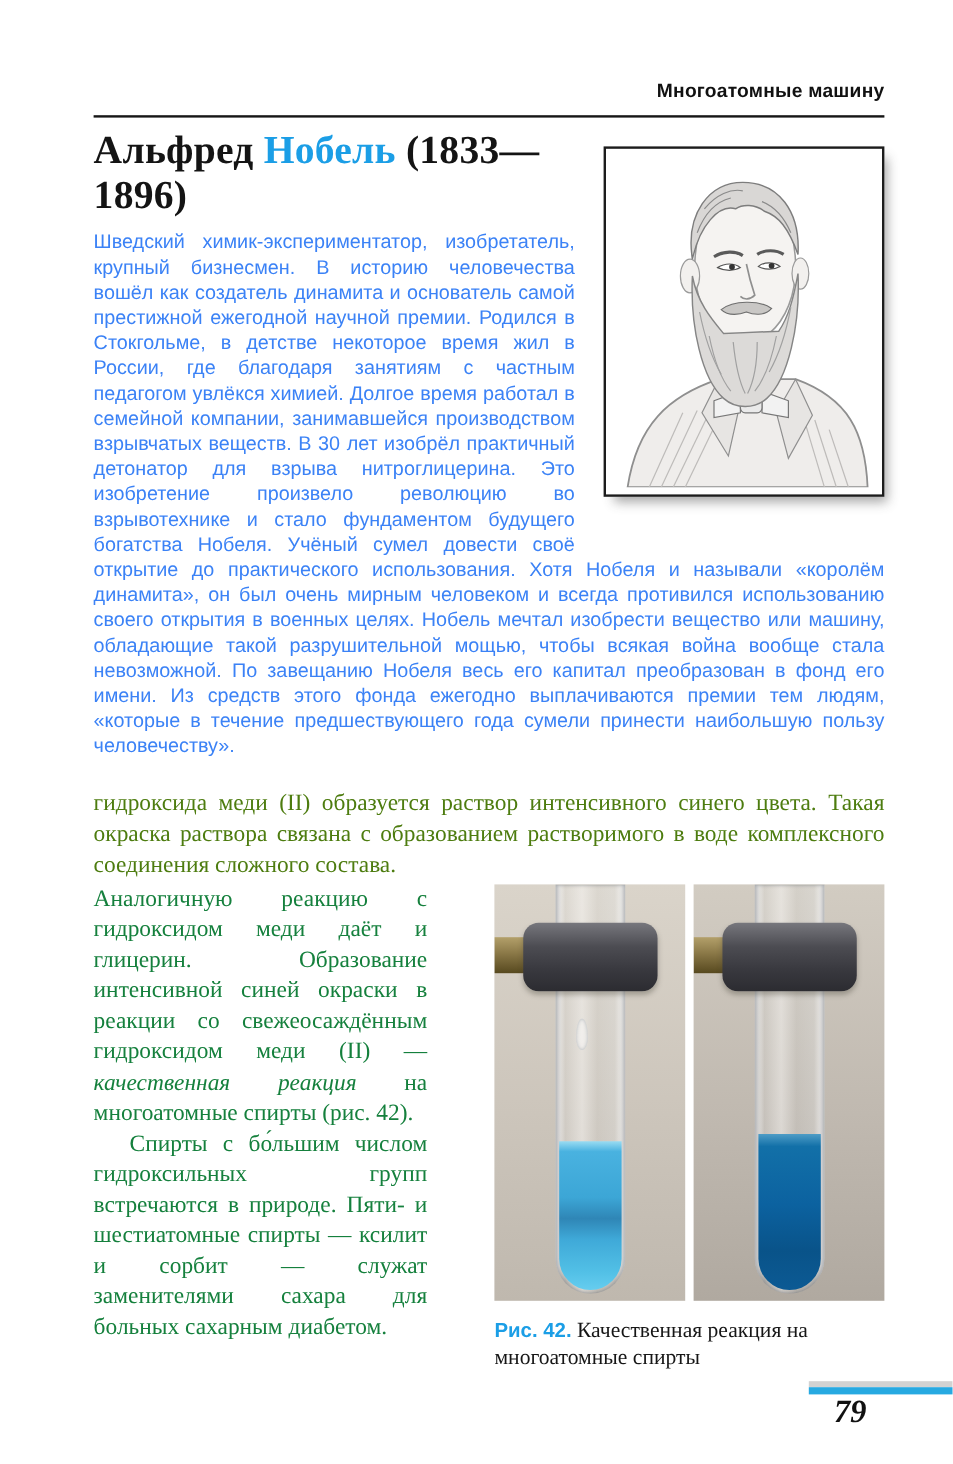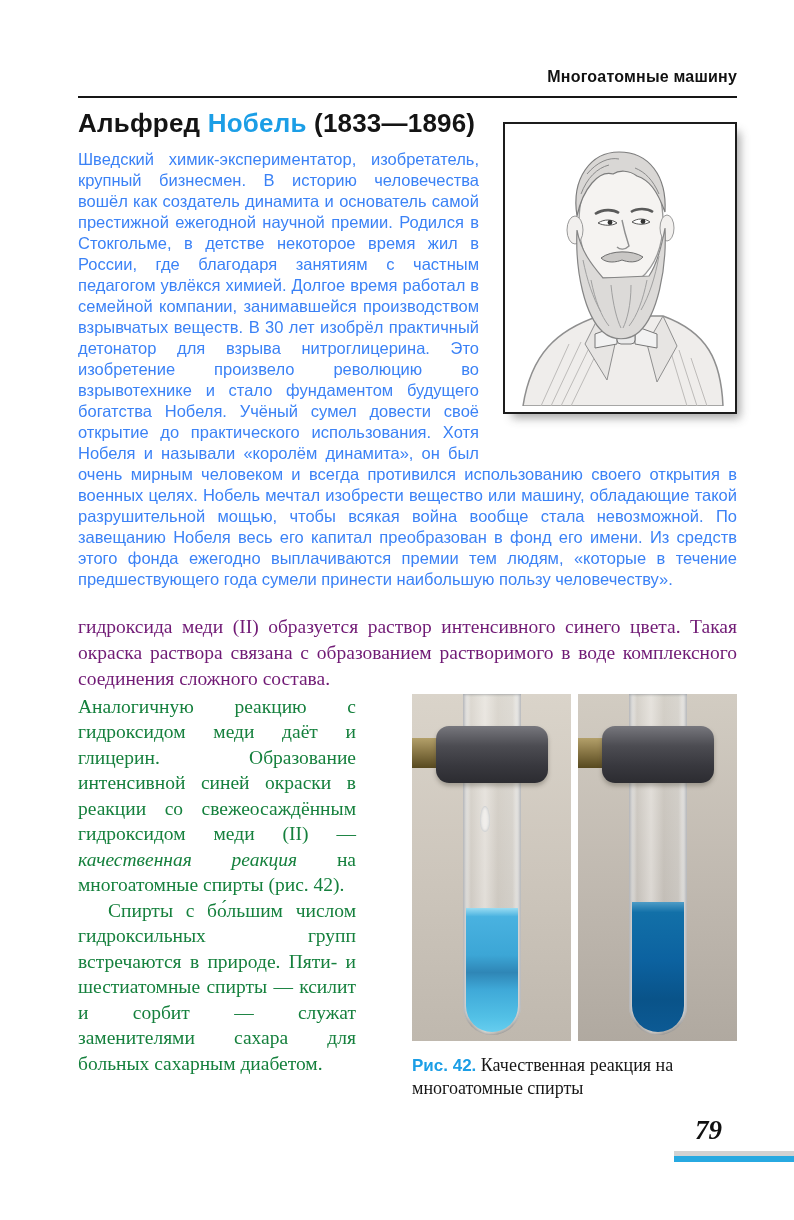--- a/index.html
+++ b/index.html
@@ -10,40 +10,40 @@
   }
   
   .runhead{
     margin:68px 57px 0 78px;text-align:right;
     font:700 16px/1.1 "Liberation Sans",sans-serif;color:#111;letter-spacing:.2px;
   }
   .rule{margin:10px 57px 0 78px;border-top:2px solid #161616;height:0;}
   .content{margin:0 57px 0 78px;width:659px;}
   
   h1.title{
-    margin:10px 0 0;font-family:Liberation Sans, sans-serif;
-    font-size:26px;font-weight:600;letter-spacing:.2px;color:#141414;
+    margin:10px 0 0;font-family:Liberation Serif, serif;
+    font-size:33px;font-weight:600;letter-spacing:.2px;color:#141414;
   }
   .title .hl{color:#1b9ee6;}
   
   .portrait-float{float:right;margin:14px 0 48px 24px;}
   .portrait-frame{
     border:2px solid #1c1c1c;background:#fff;padding:6px;
     box-shadow:6px 7px 9px -3px rgba(60,60,60,.45);
     width:218px;height:276px;
   }
   
   .bio-text{
     margin:10px 0 0;text-align:justify;
     font:400 16.5px/21px "Liberation Sans",sans-serif;color:#3b82f6;
   }
   
   .intro{
     margin:24px 0 0;text-align:justify;
-    font:400 19.5px/26px "Liberation Serif",serif;color:#701a75;
+    font:400 19.5px/26px "Liberation Serif",serif;color:#4d7c0f;
   }
   .cols{display:flex;margin-top:2px;}
   .col-text{width:322px;margin-right:12px;}
   .col-text p{margin:0;text-align:justify;font:400 19.5px/25.5px "Liberation Serif",serif;color:#15803d;}
   .col-text p.p2{text-indent:30px;}
   .col-text em{font-style:italic;}
   .col-fig{width:325px;padding-left:44px;}
   
   .photos{display:flex;gap:7px;}
   .photo{position:relative;width:159px;height:347px;overflow:hidden;}
@@ -72,21 +72,21 @@
     position:absolute;top:112px;left:68px;width:10px;height:26px;
     border-radius:50% 50% 50% 50%/60% 60% 40% 40%;
     background:rgba(255,255,255,.45);
     box-shadow:inset 0 0 3px rgba(140,150,160,.6);
   }
   
   .caption{margin-top:13px;font:400 18px/23px "Liberation Serif",serif;color:#161616;}
   .cap-label{font:700 17px/23px "Liberation Sans",sans-serif;color:#1b9ee6;}
   
   .page-num{
-    position:absolute;top:1114px;right:72px;
+    position:absolute;top:1160px;right:72px;
     font:italic 600 27px/1.2 "Liberation Serif",serif;color:#111;
   }
   .bar{position:absolute;top:1151px;right:0;width:120px;}
   .bar-gray{height:5px;background:#d2d2d2;}
   .bar-cyan{height:6px;background:#27a9e1;}
   .clearfix::after{content:"";display:block;clear:both;}
 </style>
 </head>
 <body>
 

